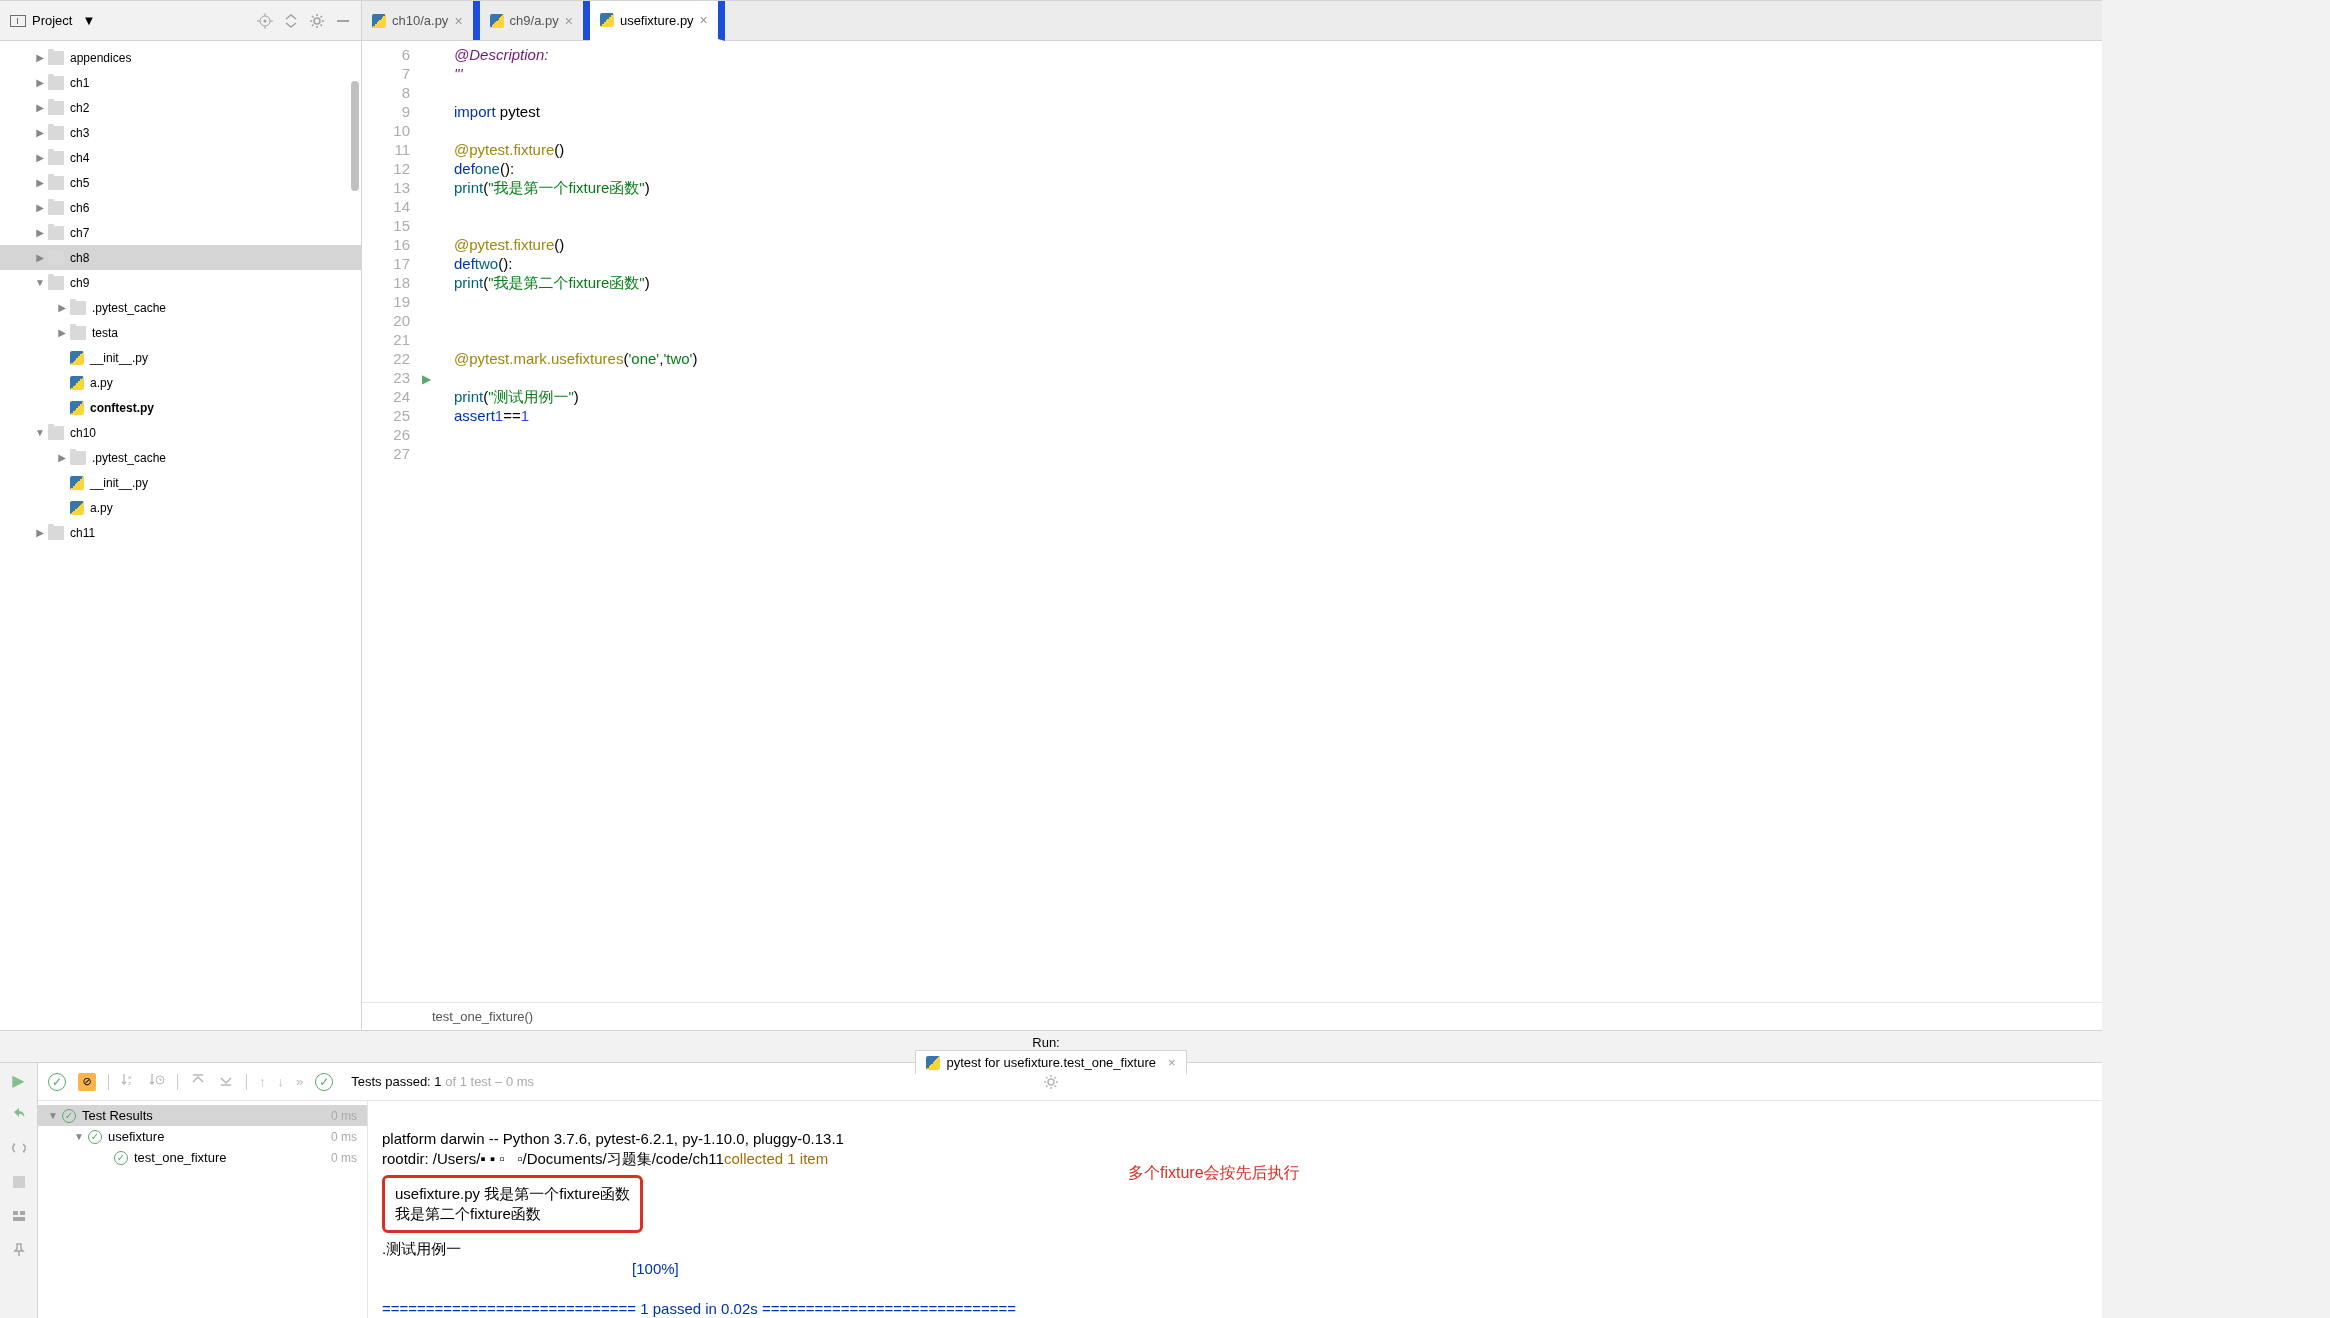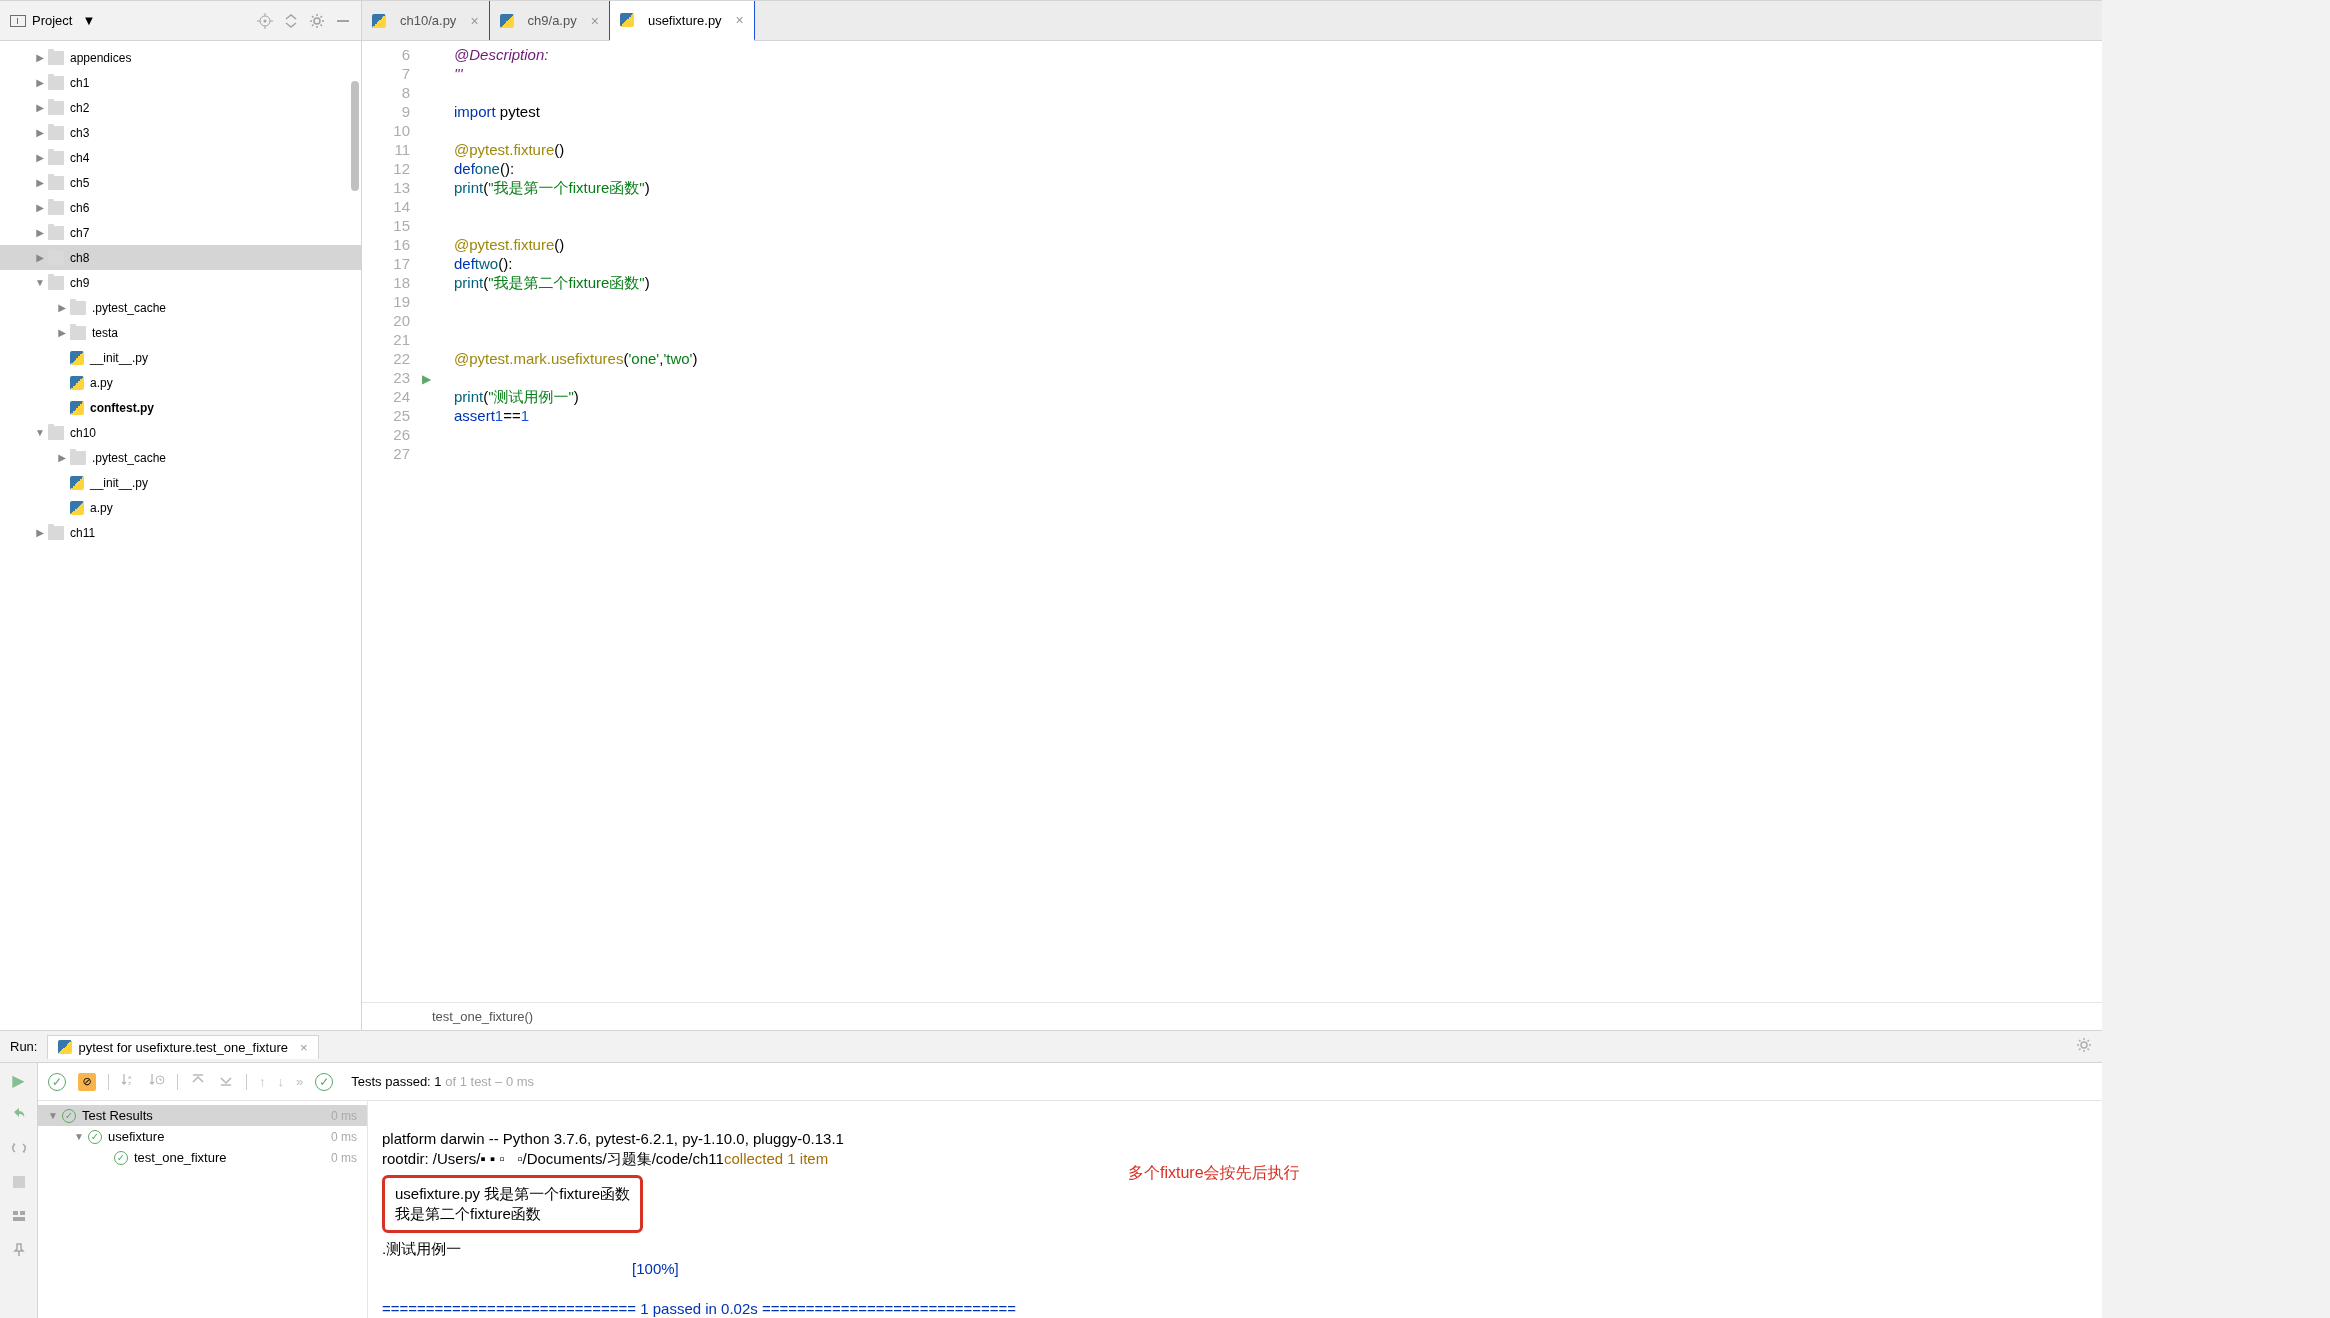--- a/index.html
+++ b/index.html
@@ -28,21 +28,21 @@
 .tree-arrow { width: 16px; text-align: center; color: #888; font-size: 10px; }
 .tree-icon { width: 16px; height: 14px; margin-right: 6px; display: inline-flex; align-items: center; justify-content: center; }
 .folder-icon { background: #d9d9d9; border-radius: 1px; position: relative; }
 .folder-icon::before { content: ''; position: absolute; top: -2px; left: 0; width: 6px; height: 2px; background: #d9d9d9; border-radius: 1px 1px 0 0; }
 .py-icon { background: linear-gradient(135deg, #3776ab 50%, #ffd43b 50%); border-radius: 2px; width: 14px; height: 14px; }
 .tree-label { font-size: 12px; }
 
 
 .editor-area { flex: 1; display: flex; flex-direction: column; background: #fff; min-width: 0; }
 .editor-tabs { display: flex; background: #ececec; border-bottom: 1px solid #d4d4d4; height: 40px; align-items: stretch; }
-.editor-tab { display: flex; align-items: center; padding: 0 10px; gap: 14px; border-right: 1px solid #1d4ed8; cursor: pointer; }
+.editor-tab { display: flex; align-items: center; padding: 0 10px; gap: 6px; border-right: 7px solid #1d4ed8; cursor: pointer; }
 .editor-tab.active { background: #fff; border-bottom: 2px solid #fff; margin-bottom: -1px; }
 .editor-tab .py-tab-icon { width: 14px; height: 14px; background: linear-gradient(135deg, #3776ab 50%, #ffd43b 50%); border-radius: 2px; }
 .editor-tab .tab-label { font-size: 13px; color: #555; }
 .editor-tab.active .tab-label { color: #000; font-weight: 500; }
 .editor-tab .close-x { color: #999; font-size: 14px; }
 
 .editor-body { flex: 1; display: flex; overflow: auto; font-family: "JetBrains Mono", Menlo, Consolas, monospace; font-size: 15px; line-height: 19px; }
 .gutter { width: 60px; text-align: right; color: #adadad; padding: 4px 12px 4px 4px; user-select: none; background: #fff; flex-shrink: 0; }
 .run-gutter { width: 22px; padding-top: 4px; flex-shrink: 0; }
 .run-gutter .run-marker { color: #59a869; font-size: 12px; }
@@ -55,21 +55,21 @@
 .kw-call { color: #00627a; }
 .kw-string { color: #067d17; }
 .kw-comment { color: #701a75; font-style: italic; }
 .kw-number { color: #1750eb; }
 .kw-deffunc { color: #00627a; }
 
 .breadcrumb-bar { padding: 6px 70px; border-top: 1px solid #e5e5e5; font-size: 13px; color: #555; background: #fff; }
 
 
 .run-panel { border-top: 1px solid #d4d4d4; background: #fff; display: flex; flex-direction: column; }
-.run-header { display: flex; align-items: center; padding: 4px 10px; background: #f2f2f2; border-bottom: 1px solid #d4d4d4; height: 32px; }
+.run-header { display: flex; align-items: center; padding: 4px 10px; background: #f2f2f2; border-bottom: 1px solid #d4d4d4; height: 32px; flex-direction: column; }
 .run-header .run-label { font-size: 13px; margin-right: 10px; }
 .run-tab { display: flex; align-items: center; gap: 6px; padding: 4px 10px; background: #fff; border: 1px solid #d4d4d4; border-bottom: none; }
 .run-tab .py-tab-icon { width: 14px; height: 14px; background: linear-gradient(135deg, #3776ab 50%, #ffd43b 50%); border-radius: 2px; }
 .run-tab .close-x { color: #999; margin-left: 6px; }
 .run-header .spacer { flex: 1; }
 .run-header .gear { opacity: 0.5; }
 
 .run-body { display: flex; flex: 1; }
 .run-left-tools { width: 38px; background: #f2f2f2; border-right: 1px solid #d4d4d4; display: flex; flex-direction: column; align-items: center; padding: 8px 0; gap: 16px; }
 .run-left-tools .tool { width: 18px; height: 18px; display: flex; align-items: center; justify-content: center; opacity: 0.7; }

